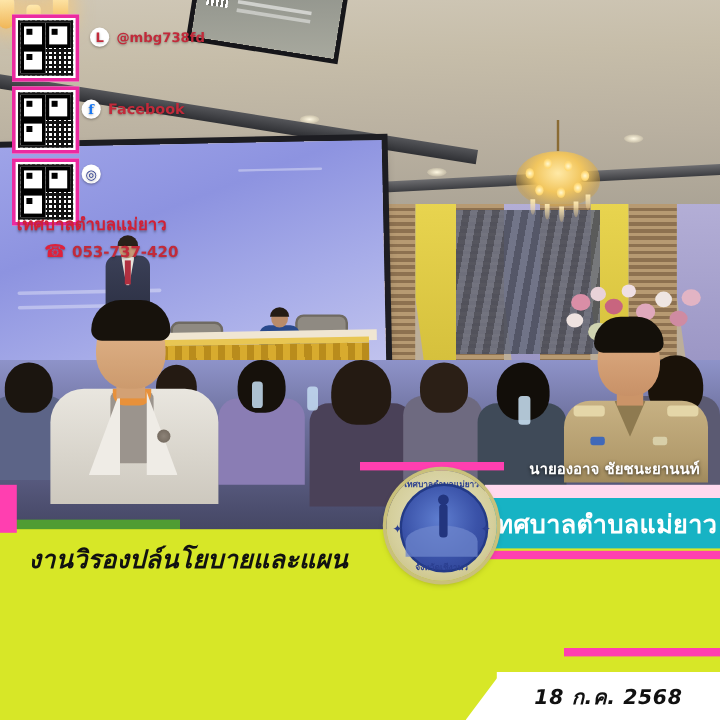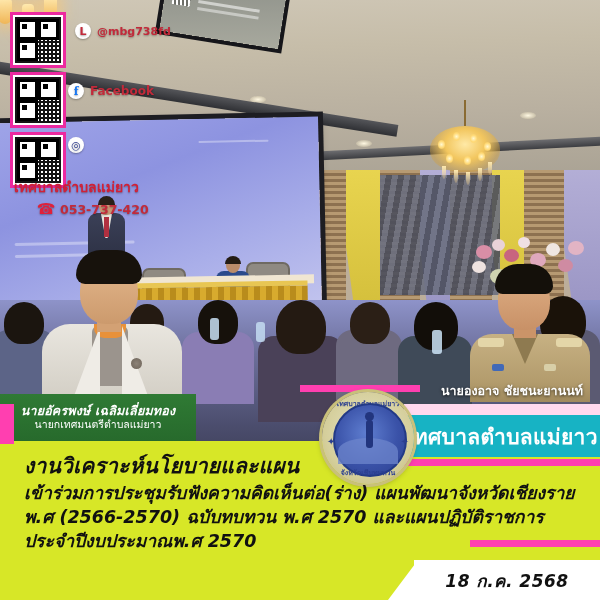--- a/index.html
+++ b/index.html
@@ -415,44 +415,39 @@
     <span>053-737-420</span>
   </div>
 
   <div class="rightname">
     <div class="n1">นายองอาจ ชัยชนะยานนท์</div>
   </div>
 
   <div class="corner-green"></div>
   <div class="bottom"></div>
 
-  <div class="namebar">
-    <div class="n1">นายอัครพงษ์  เฉลิมเลี่ยมทอง</div>
-    <div class="n2">นายกเทศมนตรีตำบลแม่ยาว</div>
-  </div>
 
   <div class="pinkstripe" style="left:300px;top:385px;width:120px;"></div>
   <div class="pinkstripe" style="left:392px;top:459px;width:208px;"></div>
   <div class="pinkstripe" style="left:470px;top:540px;width:130px;"></div>
   <div class="pinkstripe" style="left:0;top:404px;width:14px;height:40px;"></div>
 
   <div class="tealbar">
     <span>เทศบาลตำบลแม่ยาว</span>
   </div>
 
   <div class="seal">
     <div class="t-top">เทศบาลตำบลแม่ยาว</div>
     <div class="inner"></div>
     <div class="mound"></div>
     <div class="fig"></div>
     <div class="star" style="left:5px;">✦</div>
     <div class="star" style="right:5px;">✦</div>
-    <div class="t-bot">จังหวัดเชีบทบทวน</div>
-  </div>
-
-  <div class="headline">งานวิเคราะห์นโยบายและแผน</div>
-  <div class="body-text">เข้าร่วมการประชุมรับฟังความคิดเห็นต่อ(ร่าง) แผนพัฒนาจังหวัดเชียงราย พ.ศ (2566-2570) ฉบับทบทวน พ.ศ 2570 และแผนปฏิบัติราชการประจำปีงบประมาณพ.ศ 2570</div>
+    <div class="t-bot">จังหวัดเชีงานว</div>
+  </div>
+
+  <div class="headline">งานวิรองปล์นโยบายและแผน</div>
 
   <div class="datebar">
     <span>18 ก.ค. 2568</span>
   </div>
 
 </div>
 
 </body></html>

